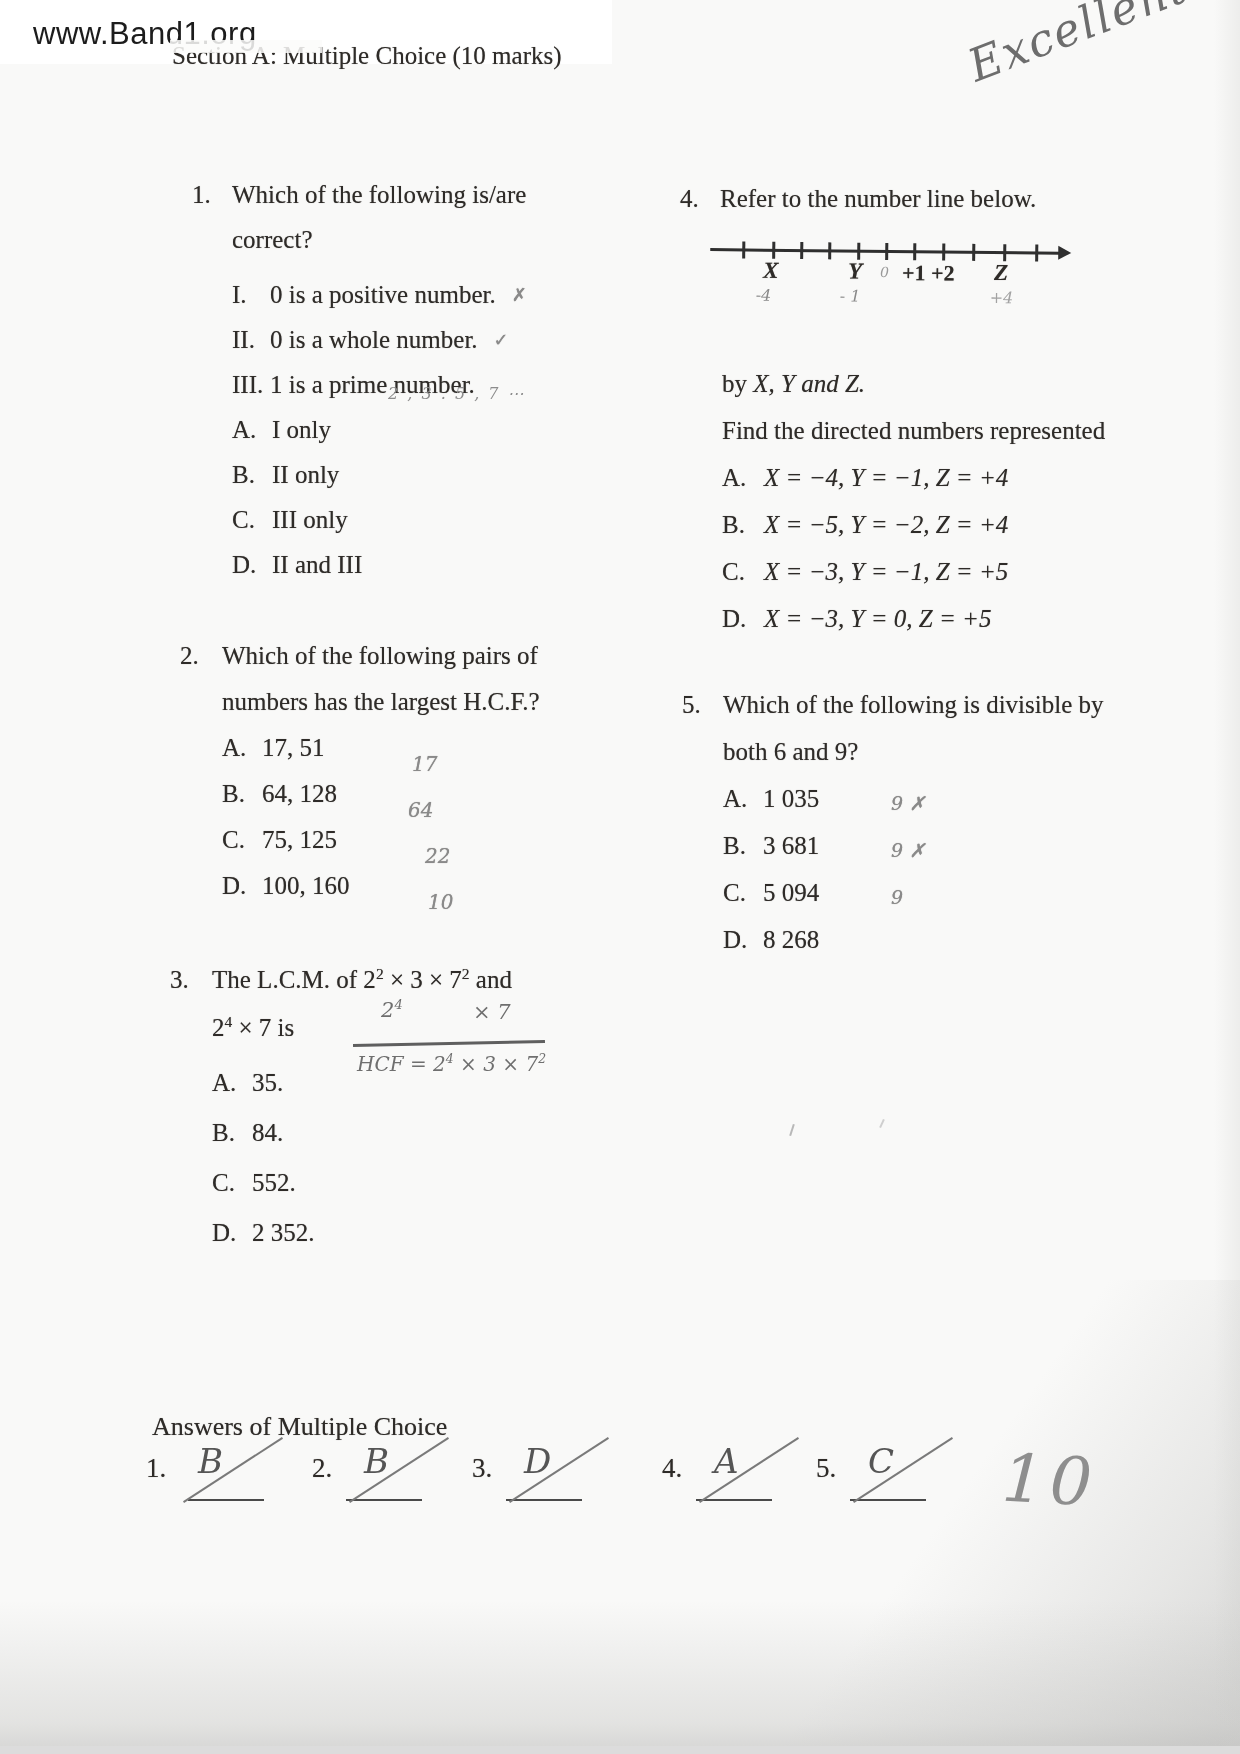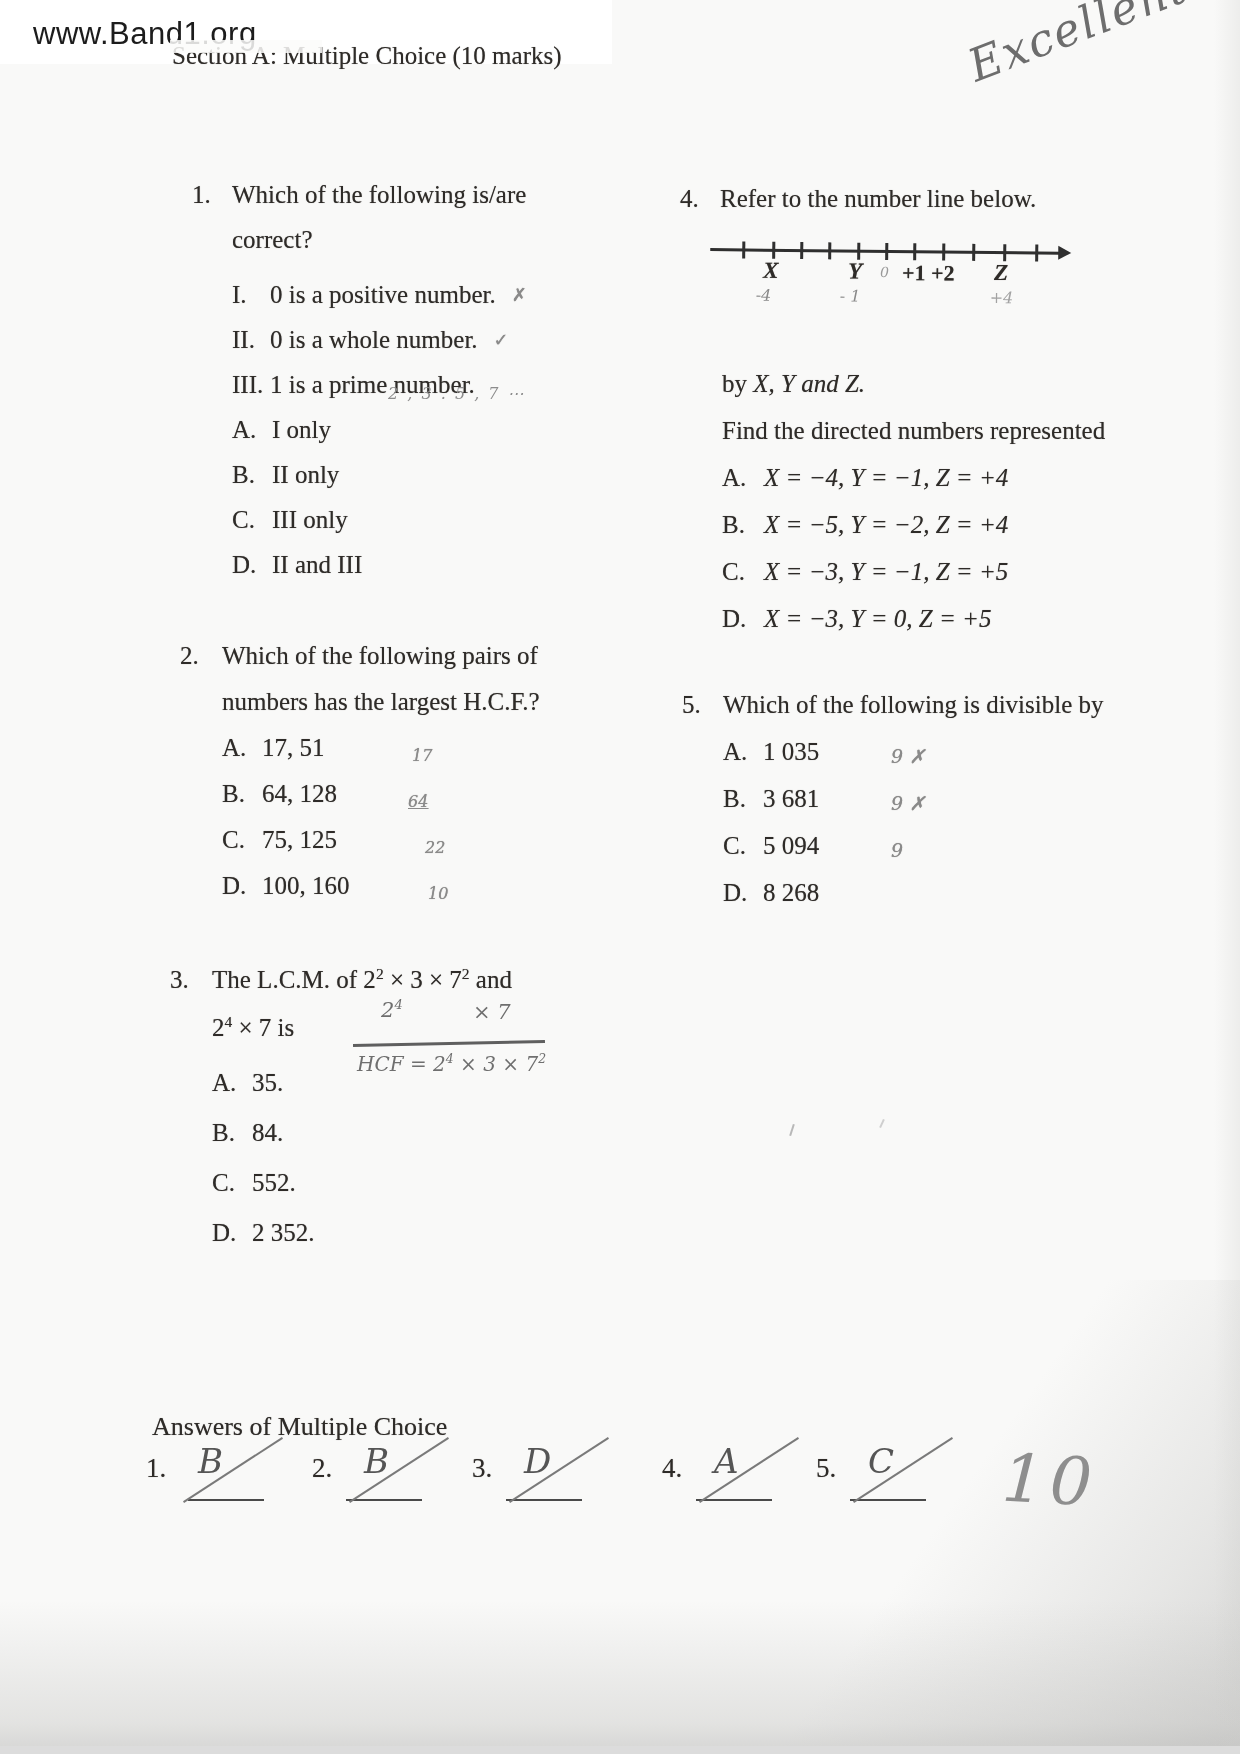--- a/index.html
+++ b/index.html
@@ -33,22 +33,22 @@
   .olabel{flex:0 0 40px;}
   .indent{margin-left:40px;}
   .q1{left:192px;top:172px;width:440px;}
   .q1 .stmts{margin-top:10px;}
   .mark{margin-left:16px;font-size:18px;color:#8a8a8a;font-family:"DejaVu Sans",sans-serif;font-style:normal;}
   .q1note{left:388px;top:384px;font-size:16px;color:#8c8c8c;letter-spacing:2px;}
 
   .q2{left:180px;top:633px;width:460px;line-height:46px;}
   .q2 .indent{margin-left:42px;}
   .q2 .row{position:relative;}
-  .hand-val{position:absolute;top:8px;font-size:16px;color:#8a8a8a;}
-  .q2 .opt1 .hand-val{left:190px;} .q2 .opt2 .hand-val{left:186px;text-decoration:underline;}
+  .hand-val{position:absolute;top:16px;font-size:20px;color:#8a8a8a;}
+  .q2 .opt1 .hand-val{left:190px;} .q2 .opt2 .hand-val{left:186px;}
   .q2 .opt3 .hand-val{left:203px;} .q2 .opt4 .hand-val{left:206px;}
 
   .q3{left:170px;top:956px;width:470px;line-height:48px;}
   .q3 .indent{margin-left:42px;}
   .q3 .opts{margin-top:6px;line-height:50px;}
   sup.pr{vertical-align:super;font-size:0.62em;line-height:0;}
   .q3hand{left:353px;top:998px;width:230px;font-size:21px;color:#6f6f6f;}
   .q3h-top{position:absolute;left:28px;top:0;}
   .q3h-mul{position:absolute;left:120px;top:2px;}
   .q3h-line{position:absolute;left:0;top:44px;width:192px;height:3px;background:#5f5f5f;transform:rotate(-1.2deg);}
@@ -260,20 +260,21 @@
       <span class="olabel">D.</span>
       <span class="math">X = −3, Y = 0, Z = +5</span>
     </div>
   </div>
 
   <div class="abs qblock q5 print">
     <div class="row">
       <span class="qnum">5.</span>
       <span>Which of the following is divisible by</span>
     </div>
+    <div class="indent">both 6 and 9?</div>
     <div class="row indent">
       <span class="olabel">A.</span>
       <span>1 035</span>
       <span class="hand-val hand">9 ✗</span>
     </div>
     <div class="row indent">
       <span class="olabel">B.</span>
       <span>3 681</span>
       <span class="hand-val hand">9 ✗</span>
     </div>

